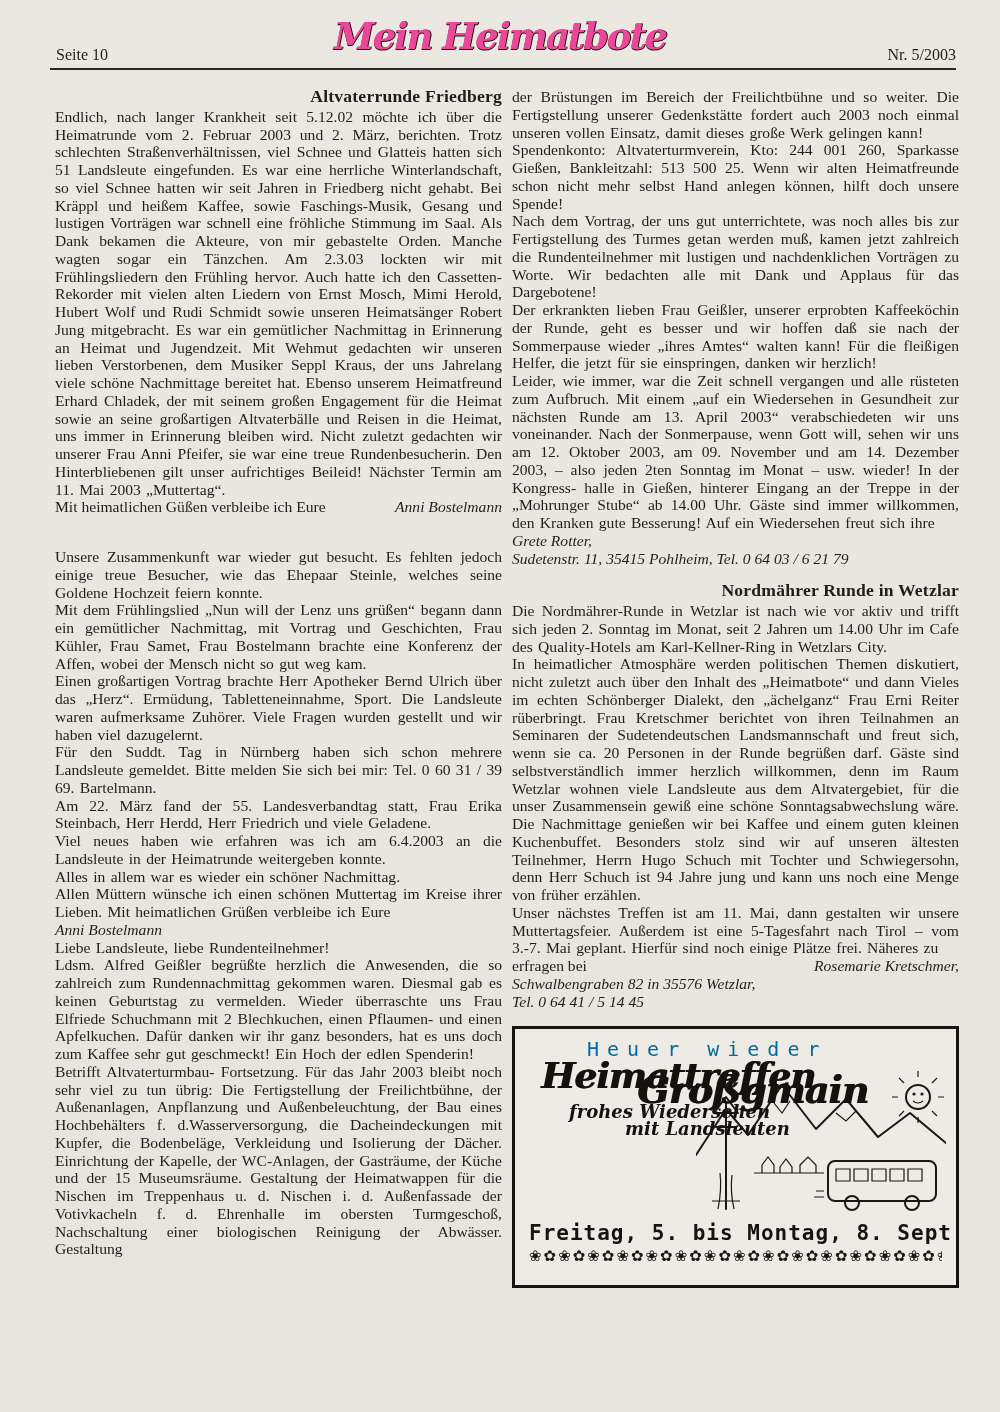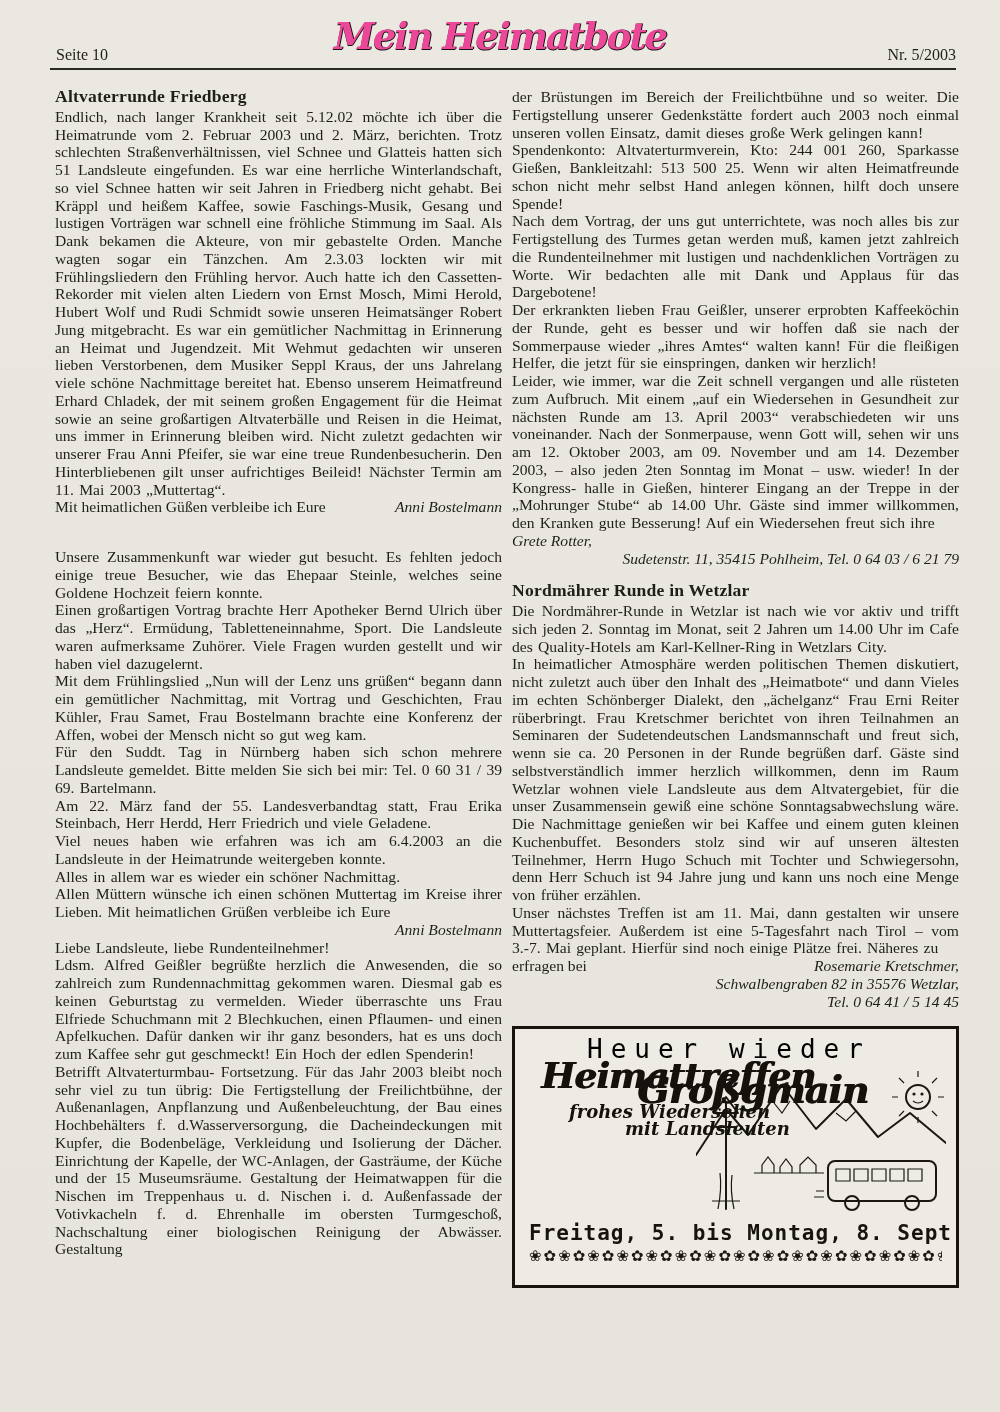--- a/index.html
+++ b/index.html
@@ -20,35 +20,35 @@
     font-size:37px;letter-spacing:-2px;color:#ec4899;
     text-shadow:1px 0 0 #14120e, 0 1px 0 #14120e;
   }
   .hdr-rule{position:absolute;top:68px;left:50px;width:906px;height:2px;background:#2a2824;}
 
   
   .col{position:absolute;top:88px;width:447px;font-size:15.6px;line-height:17.75px;}
   #colL{left:55px;}
   #colR{left:512px;}
   .para{margin:0;text-align:justify;word-spacing:1.4px;}
-  .h-art{margin:0 0 2px 0;text-align:left;font-weight:bold;font-size:17.6px;letter-spacing:.2px;}
+  .h-art{margin:0 0 2px 0;text-align:right;font-weight:bold;font-size:17.6px;letter-spacing:.2px;}
   .h-art.mt{margin-top:15px;}
   .signoff{display:flex;justify-content:space-between;}
   .it{font-style:italic;}
-  .sig-r{text-align:right;font-style:italic;}
+  .sig-r{font-style:italic;}
   .gap-lg{height:32px;}
 
   
   .ad{
     margin-top:16px;border:3px solid #17140f;background:#edebe4;
     height:262px;position:relative;overflow:hidden;padding:12px 14px 8px 14px;box-sizing:border-box;
   }
   .ad-heuer{
-    font-family:"DejaVu Sans Mono", monospace;font-size:26px;letter-spacing:8px;
-    margin-left:58px;color:#000000;
+    font-family:"DejaVu Sans Mono", monospace;font-size:20px;letter-spacing:8px;
+    margin-left:58px;color:#0369a1;
   }
   .ad-art{position:relative;height:152px;}
   .ad-illu{position:absolute;right:-4px;top:2px;}
   .ad-fraktur{
     font-family:"DejaVu Serif", serif;font-weight:bold;font-style:italic;
     letter-spacing:-1px;color:#15120d;position:relative;z-index:2;
     text-shadow:1px 0 0 #15120d;
   }
   .ad-fraktur.t1{font-size:36px;margin:8px 0 0 12px;}
   .ad-fraktur.t2{font-size:38px;margin:-4px 0 0 108px;}
@@ -82,22 +82,22 @@
 
   <div class="col" id="colL">
     <h2 class="h-art">Altvaterrunde Friedberg</h2>
     <p class="para">Endlich, nach langer Krankheit seit 5.12.02 möchte ich über die Heimatrunde vom 2. Februar 2003 und 2. März, berichten. Trotz schlechten Straßenverhältnissen, viel Schnee und Glatteis hatten sich 51 Landsleute eingefunden. Es war eine herrliche Winterlandschaft, so viel Schnee hatten wir seit Jahren in Friedberg nicht gehabt. Bei Kräppl und heißem Kaffee, sowie Faschings-Musik, Gesang und lustigen Vorträgen war schnell eine fröhliche Stimmung im Saal. Als Dank bekamen die Akteure, von mir gebastelte Orden. Manche wagten sogar ein Tänzchen. Am 2.3.03 lockten wir mit Frühlingsliedern den Frühling hervor. Auch hatte ich den Cassetten-Rekorder mit vielen alten Liedern von Ernst Mosch, Mimi Herold, Hubert Wolf und Rudi Schmidt sowie unseren Heimatsänger Robert Jung mitgebracht. Es war ein gemütlicher Nachmittag in Erinnerung an Heimat und Jugendzeit. Mit Wehmut gedachten wir unseren lieben Verstorbenen, dem Musiker Seppl Kraus, der uns Jahrelang viele schöne Nachmittage bereitet hat. Ebenso unserem Heimatfreund Erhard Chladek, der mit seinem großen Engagement für die Heimat sowie an seine großartigen Altvaterbälle und Reisen in die Heimat, uns immer in Erinnerung bleiben wird. Nicht zuletzt gedachten wir unserer Frau Anni Pfeifer, sie war eine treue Rundenbesucherin. Den Hinterbliebenen gilt unser aufrichtiges Beileid! Nächster Termin am 11. Mai 2003 „Muttertag“.</p>
     <div class="signoff">
       <span>Mit heimatlichen Güßen verbleibe ich Eure</span>
       <span class="it">Anni Bostelmann</span>
     </div>
     <div class="gap-lg"></div>
     <p class="para">Unsere Zusammenkunft war wieder gut besucht. Es fehlten jedoch einige treue Besucher, wie das Ehepaar Steinle, welches seine Goldene Hochzeit feiern konnte.</p>
+    <p class="para">Mit dem Frühlingslied „Nun will der Lenz uns grüßen“ begann dann ein gemütlicher Nachmittag, mit Vortrag und Geschichten, Frau Kühler, Frau Samet, Frau Bostelmann brachte eine Konferenz der Affen, wobei der Mensch nicht so gut weg kam.</p>
     <p class="para">Einen großartigen Vortrag brachte Herr Apotheker Bernd Ulrich über das „Herz“. Ermüdung, Tabletteneinnahme, Sport. Die Landsleute waren aufmerksame Zuhörer. Viele Fragen wurden gestellt und wir haben viel dazugelernt.</p>
-    <p class="para">Mit dem Frühlingslied „Nun will der Lenz uns grüßen“ begann dann ein gemütlicher Nachmittag, mit Vortrag und Geschichten, Frau Kühler, Frau Samet, Frau Bostelmann brachte eine Konferenz der Affen, wobei der Mensch nicht so gut weg kam.</p>
     <p class="para">Für den Suddt. Tag in Nürnberg haben sich schon mehrere Landsleute gemeldet. Bitte melden Sie sich bei mir: Tel. 0 60 31 / 39 69. Bartelmann.</p>
     <p class="para">Am 22. März fand der 55. Landesverbandtag statt, Frau Erika Steinbach, Herr Herdd, Herr Friedrich und viele Geladene.</p>
     <p class="para">Viel neues haben wie erfahren was ich am 6.4.2003 an die Landsleute in der Heimatrunde weitergeben konnte.</p>
     <p class="para">Alles in allem war es wieder ein schöner Nachmittag.</p>
     <p class="para">Allen Müttern wünsche ich einen schönen Muttertag im Kreise ihrer Lieben. Mit heimatlichen Grüßen verbleibe ich Eure</p>
     <div class="sig-r">Anni Bostelmann</div>
     <p class="para">Liebe Landsleute, liebe Rundenteilnehmer!</p>
     <p class="para">Ldsm. Alfred Geißler begrüßte herzlich die Anwesenden, die so zahlreich zum Rundennachmittag gekommen waren. Diesmal gab es keinen Geburtstag zu vermelden. Wieder überraschte uns Frau Elfriede Schuchmann mit 2 Blechkuchen, einen Pflaumen- und einen Apfelkuchen. Dafür danken wir ihr ganz besonders, hat es uns doch zum Kaffee sehr gut geschmeckt! Ein Hoch der edlen Spenderin!</p>
     <p class="para">Betrifft Altvaterturmbau- Fortsetzung. Für das Jahr 2003 bleibt noch sehr viel zu tun übrig: Die Fertigstellung der Freilichtbühne, der Außenanlagen, Anpflanzung und Außenbeleuchtung, der Bau eines Hochbehälters f. d.Wasserversorgung, die Dacheindeckungen mit Kupfer, die Bodenbeläge, Verkleidung und Isolierung der Dächer. Einrichtung der Kapelle, der WC-Anlagen, der Gasträume, der Küche und der 15 Museumsräume. Gestaltung der Heimatwappen für die Nischen im Treppenhaus u. d. Nischen i. d. Außenfassade der Votivkacheln f. d. Ehrenhalle im obersten Turmgeschoß, Nachschaltung einer biologischen Reinigung der Abwässer. Gestaltung</p>
   </div>

